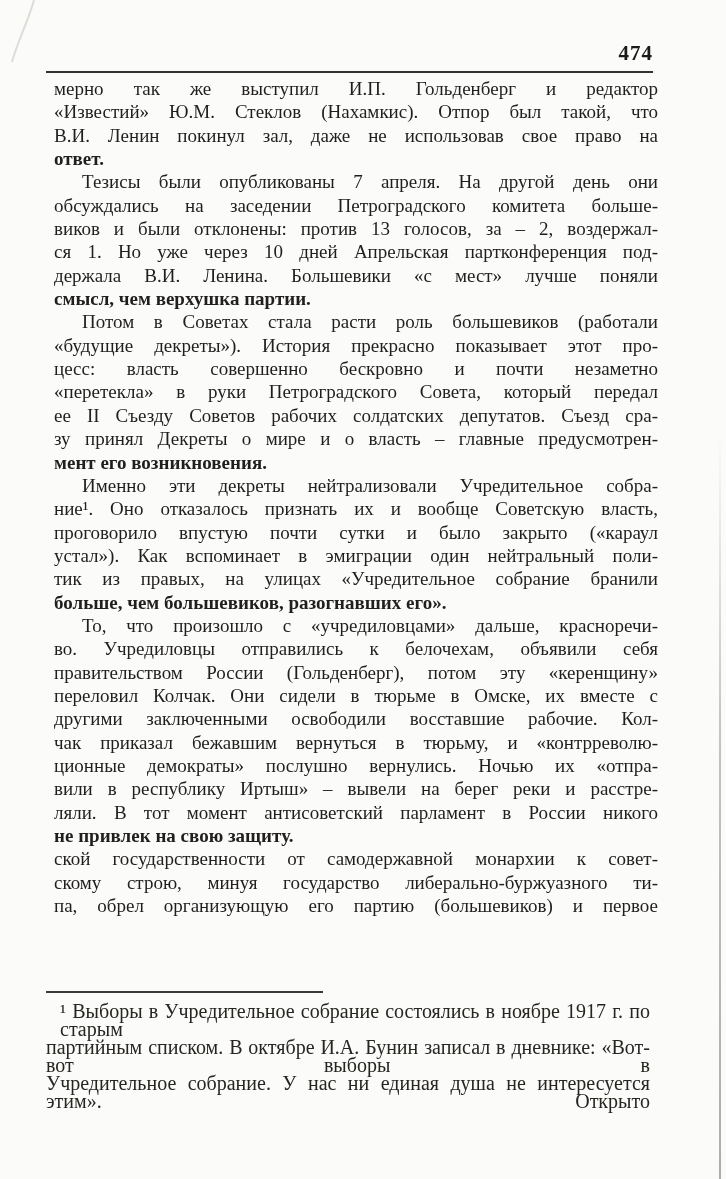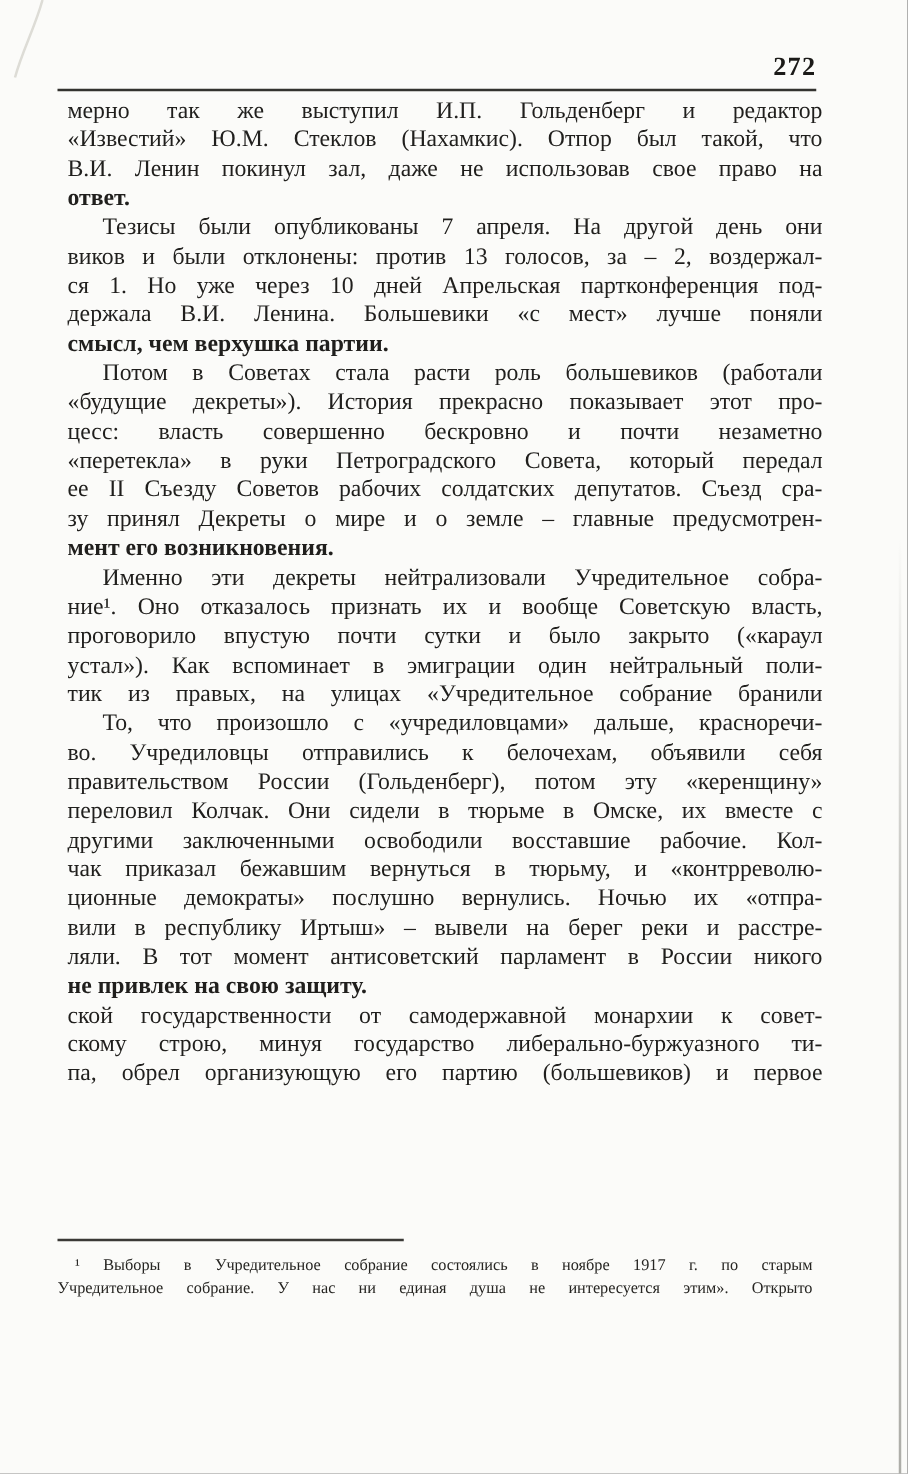--- a/index.html
+++ b/index.html
@@ -53,21 +53,21 @@
     left: 46px;
     width: 277px;
     height: 2px;
     background: #3a3936;
   }
   .footnote {
     position: absolute;
     top: 1003px;
     left: 46px;
     width: 604px;
-    font-size: 13px;
+    font-size: 20px;
     line-height: 17.9px;
     color: #262522;
   }
   .footnote .ln.first { padding-left: 14px; }
   
   .crease {
     position: absolute;
     top: 0; left: 0;
     pointer-events: none;
   }
@@ -79,56 +79,58 @@
     width: 2px;
     background: linear-gradient(to bottom, rgba(170,170,164,0), rgba(150,150,144,0.55) 40%, rgba(140,140,134,0.7));
     pointer-events: none;
   }
 </style>
 </head>
 <body>
 
 <div class="page">
 
-  <div class="pageno">272</div>
+  <div class="pageno">474</div>
   <div class="header-rule"></div>
 
   <div class="body-text">
 
     <div class="para">
       <div class="ln">мерно так же выступил И.П. Гольденберг и редактор</div>
       <div class="ln">«Известий» Ю.М. Стеклов (Нахамкис). Отпор был такой, что</div>
       <div class="ln">В.И. Ленин покинул зал, даже не использовав свое право на</div>
       <div class="ln last">ответ.</div>
     </div>
 
     <div class="para">
       <div class="ln first">Тезисы были опубликованы 7 апреля. На другой день они</div>
+      <div class="ln">обсуждались на заседении Петроградского комитета больше-</div>
       <div class="ln">виков и были отклонены: против 13 голосов, за – 2, воздержал-</div>
       <div class="ln">ся 1. Но уже через 10 дней Апрельская партконференция под-</div>
       <div class="ln">держала В.И. Ленина. Большевики «с мест» лучше поняли</div>
       <div class="ln last">смысл, чем верхушка партии.</div>
     </div>
 
     <div class="para">
       <div class="ln first">Потом в Советах стала расти роль большевиков (работали</div>
       <div class="ln">«будущие декреты»). История прекрасно показывает этот про-</div>
       <div class="ln">цесс: власть совершенно бескровно и почти незаметно</div>
       <div class="ln">«перетекла» в руки Петроградского Совета, который передал</div>
       <div class="ln">ее II Съезду Советов рабочих солдатских депутатов. Съезд сра-</div>
-      <div class="ln">зу принял Декреты о мире и о земле – главные предусмотрен-</div>
+      <div class="ln">зу принял Декреты о мире и о власть – главные предусмотрен-</div>
       <div class="ln last">мент его возникновения.</div>
     </div>
 
     <div class="para">
       <div class="ln first">Именно эти декреты нейтрализовали Учредительное собра-</div>
       <div class="ln">ние¹. Оно отказалось признать их и вообще Советскую власть,</div>
       <div class="ln">проговорило впустую почти сутки и было закрыто («караул</div>
       <div class="ln">устал»). Как вспоминает в эмиграции один нейтральный поли-</div>
       <div class="ln">тик из правых, на улицах «Учредительное собрание бранили</div>
+      <div class="ln last">больше, чем большевиков, разогнавших его».</div>
     </div>
 
     <div class="para">
       <div class="ln first">То, что произошло с «учредиловцами» дальше, красноречи-</div>
       <div class="ln">во. Учредиловцы отправились к белочехам, объявили себя</div>
       <div class="ln">правительством России (Гольденберг), потом эту «керенщину»</div>
       <div class="ln">переловил Колчак. Они сидели в тюрьме в Омске, их вместе с</div>
       <div class="ln">другими заключенными освободили восставшие рабочие. Кол-</div>
       <div class="ln">чак приказал бежавшим вернуться в тюрьму, и «контрреволю-</div>
       <div class="ln">ционные демократы» послушно вернулись. Ночью их «отпра-</div>
@@ -142,20 +144,21 @@
       <div class="ln">скому строю, минуя государство либерально-буржуазного ти-</div>
       <div class="ln">па, обрел организующую его партию (большевиков) и первое</div>
     </div>
 
   </div>
 
   <div class="fn-rule"></div>
 
   <div class="footnote">
     <div class="ln first">¹ Выборы в Учредительное собрание состоялись в ноябре 1917 г. по старым</div>
+    <div class="ln">партийным списком. В октябре И.А. Бунин записал в дневнике: «Вот-вот выборы в</div>
     <div class="ln">Учредительное собрание. У нас ни единая душа не интересуется этим». Открыто</div>
   </div>
 
   <svg class="crease" width="120" height="120" viewBox="0 0 120 120">
     <path d="M34,0 C28,22 18,40 12,62" fill="none" stroke="#dddcd6" stroke-width="2"></path>
   </svg>
   <div class="edge-line"></div>
 
 </div>
 

